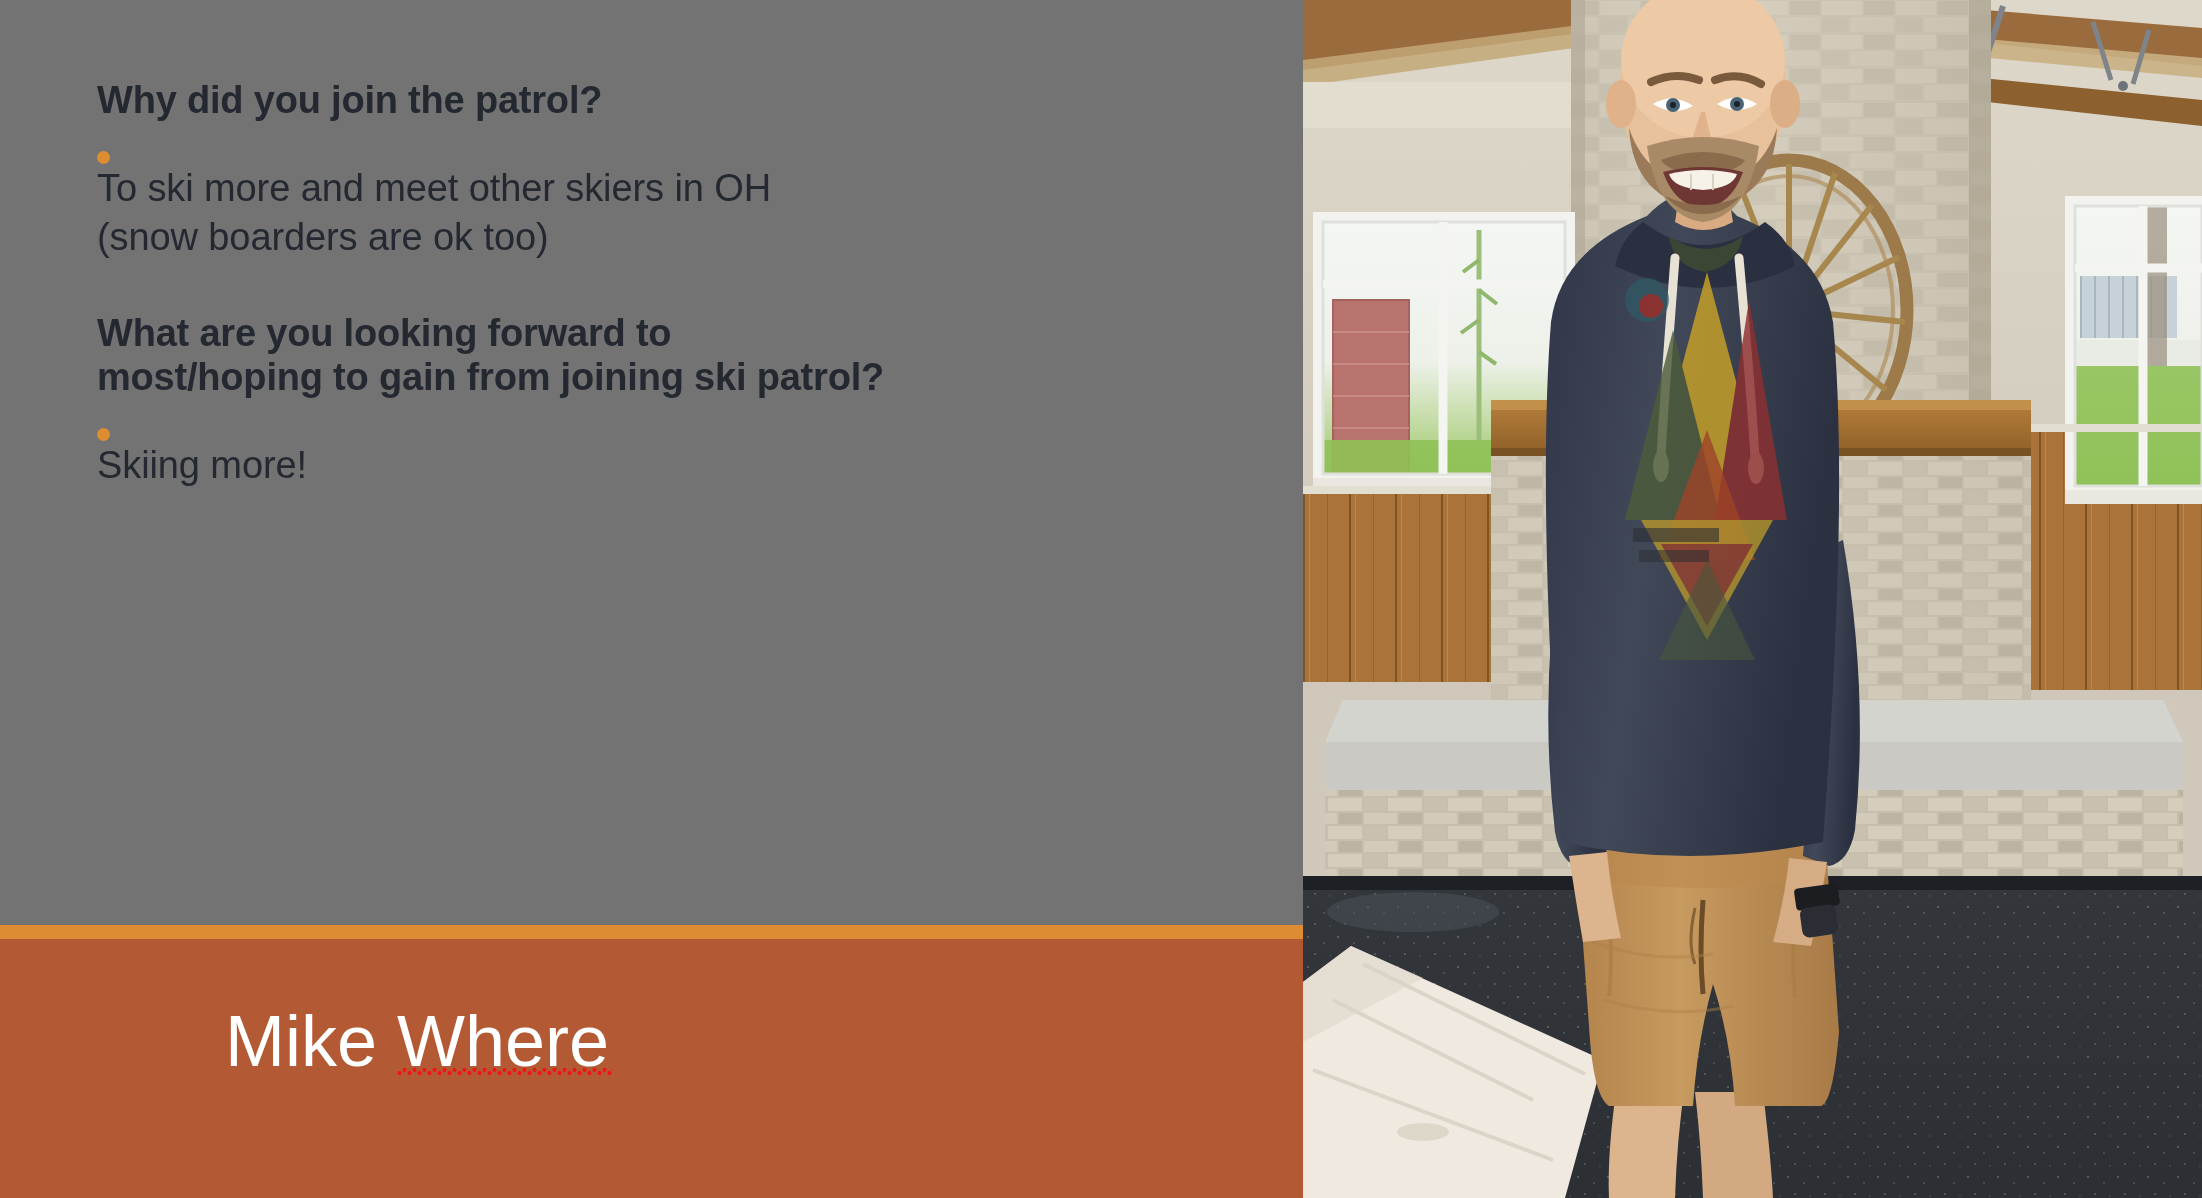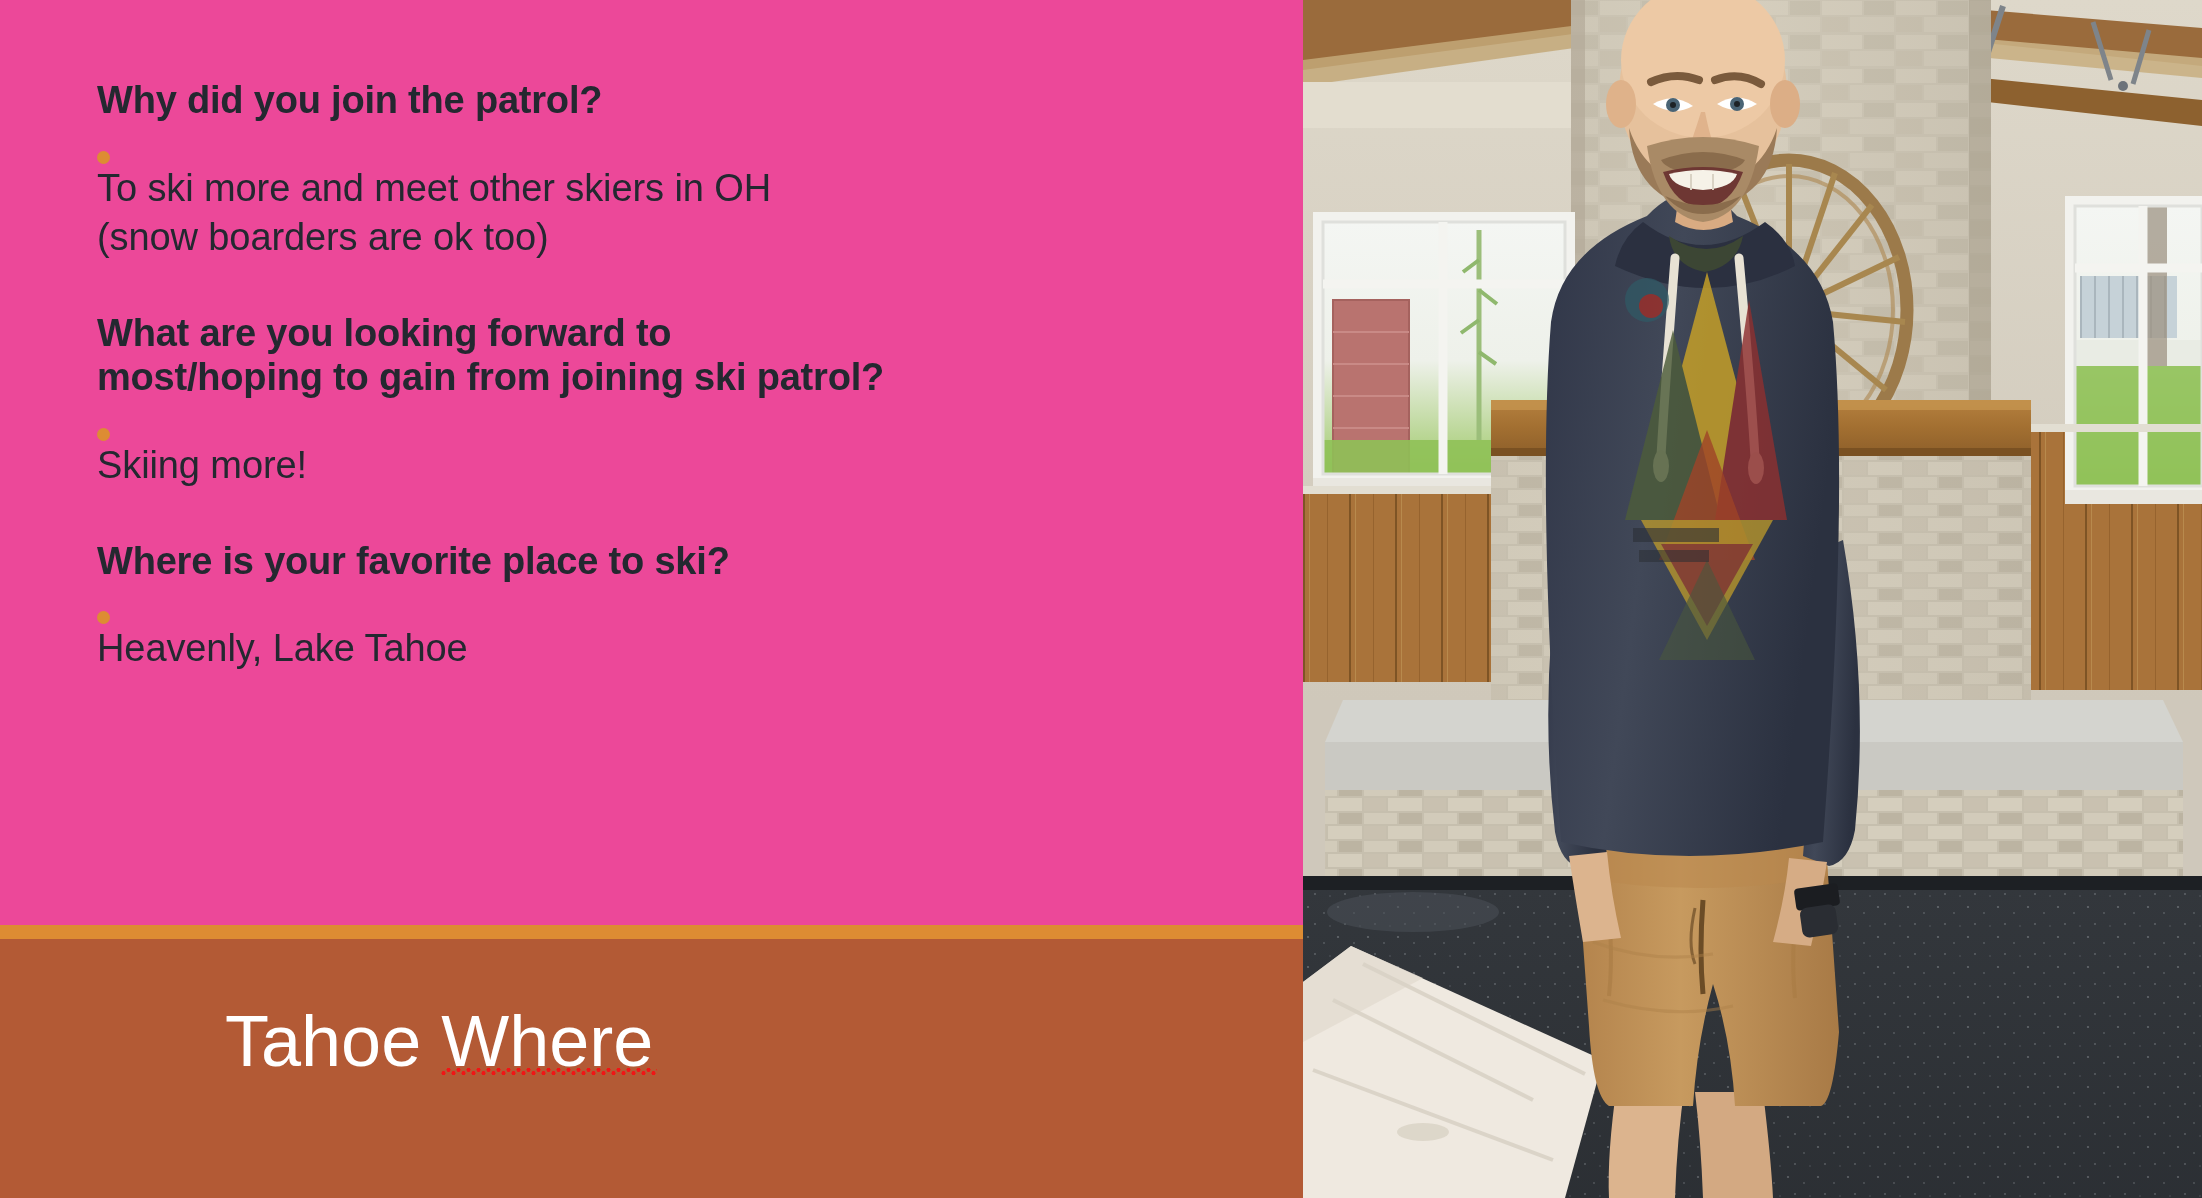--- a/index.html
+++ b/index.html
@@ -5,21 +5,21 @@
   * { margin:0; padding:0; box-sizing:border-box; }
   html, body {
     width:2202px; height:1198px;
     background:#ffffff;
     font-family:"Liberation Sans", sans-serif;
     overflow:hidden;
   }
   .slide {
     position:relative;
     width:2202px; height:1198px;
-    background:#ec4899;
+    background:#737373;
     overflow:hidden;
   }
 
   
   .content {
     position:absolute;
     left:97px; top:78px;
     width:1160px;
   }
   .qa-block { margin-bottom:48px; }
@@ -125,33 +125,26 @@
 
     <div class="qa-block">
       <div class="question" style="white-space:pre-line;">What are you looking forward to
 most/hoping to gain from joining ski patrol?</div>
       <div class="bullet-row">
         <span class="bullet-dot"></span>
         <span class="bullet-text">Skiing more!</span>
       </div>
     </div>
 
-    <div class="qa-block">
-      <div class="question">Where is your favorite place to ski?</div>
-      <div class="bullet-row">
-        <span class="bullet-dot"></span>
-        <span class="bullet-text">Heavenly, Lake Tahoe</span>
-      </div>
-    </div>
 
   </div>
 
   <div class="accent-strip"></div>
   <div class="name-banner"></div>
-  <div class="name-text"><span>Tahoe </span><span class="spell">Where</span></div>
+  <div class="name-text"><span>Mike </span><span class="spell">Where</span></div>
 
   <div class="photo">
     <svg viewBox="0 0 899 1198" preserveAspectRatio="none">
       <defs>
         <linearGradient id="wallG" x1="0" y1="0" x2="0" y2="1">
           <stop offset="0" stop-color="#ded8ca"></stop>
           <stop offset="1" stop-color="#cfc8ba"></stop>
         </linearGradient>
         <linearGradient id="stoneG" x1="0" y1="0" x2="1" y2="0">
           <stop offset="0" stop-color="#c5beae"></stop>

